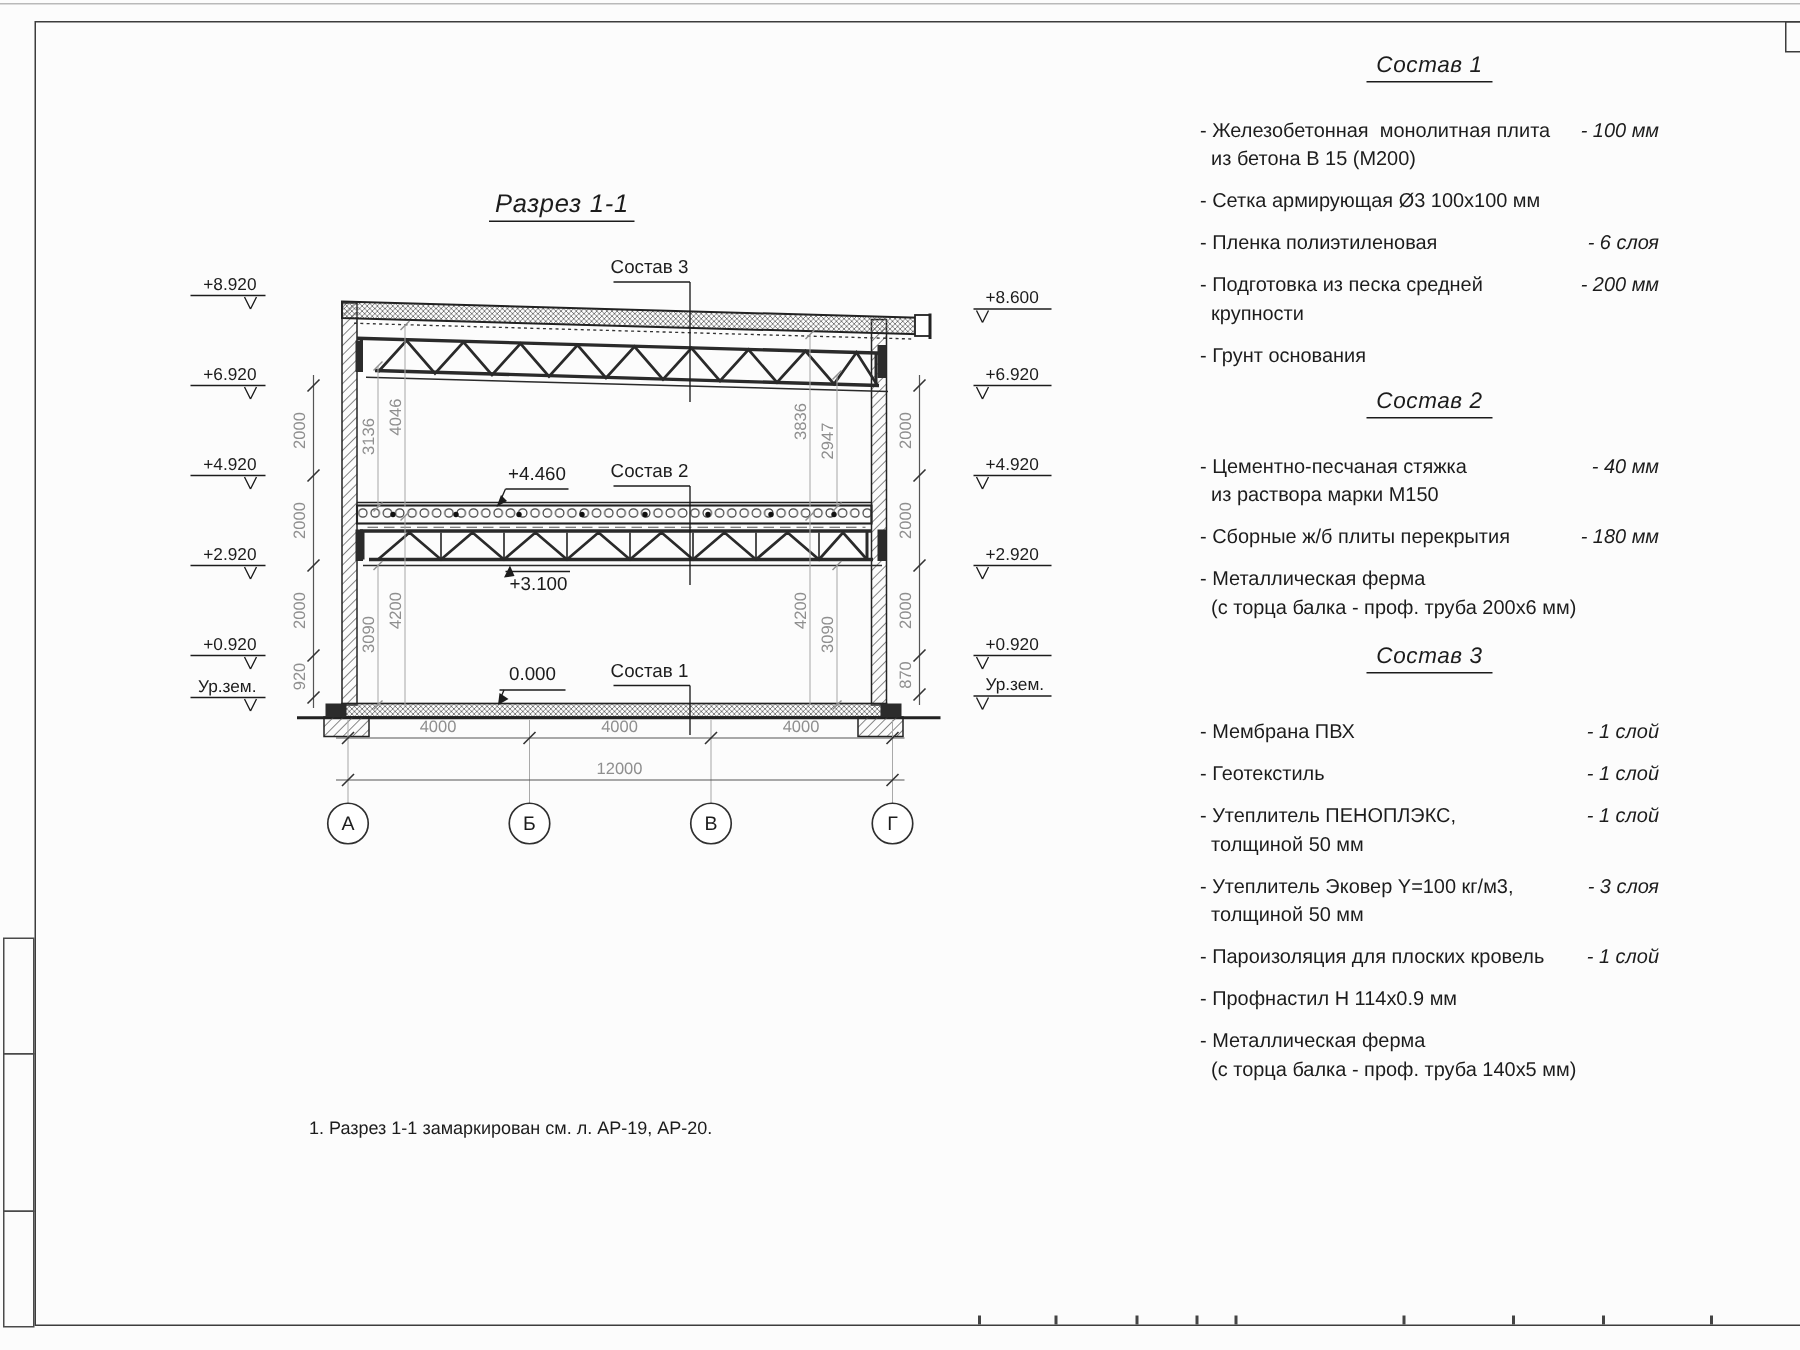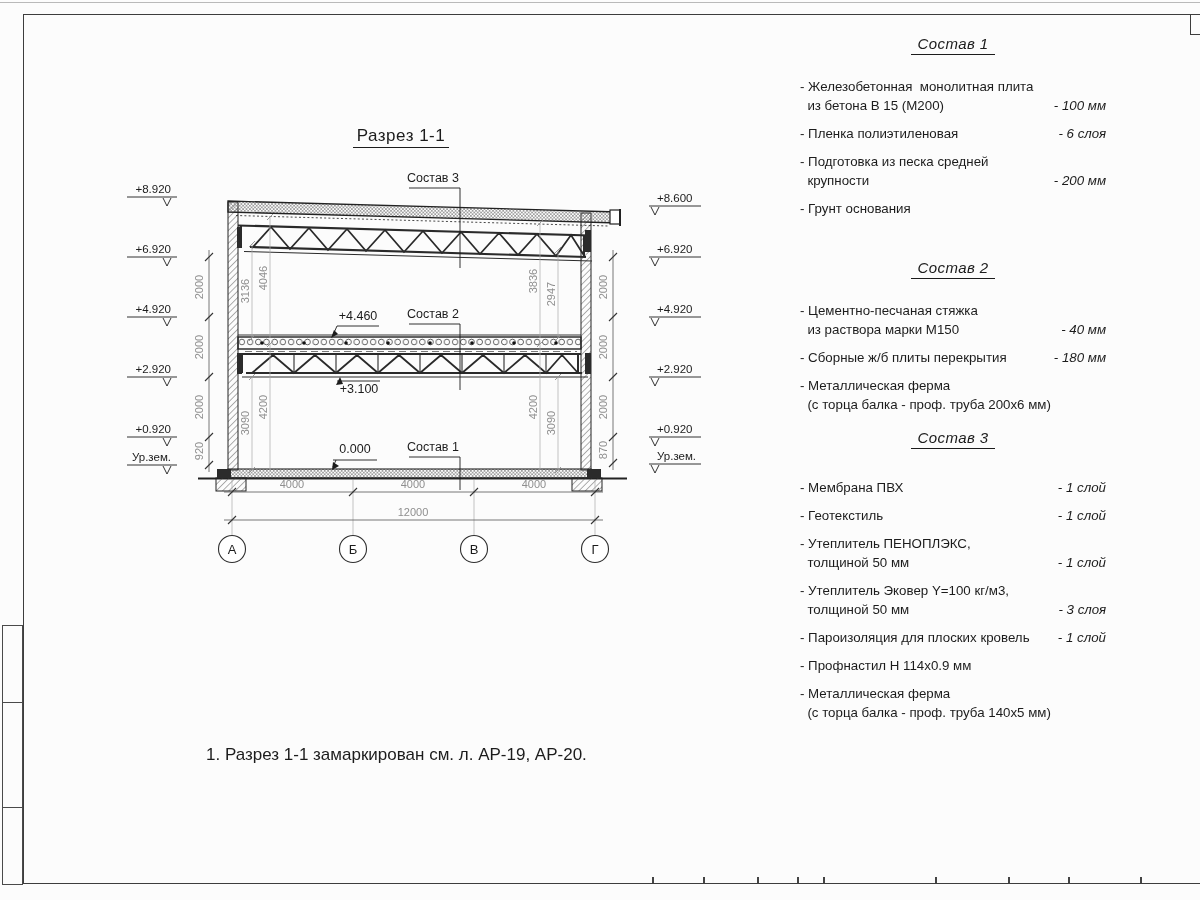--- a/index.html
+++ b/index.html
@@ -10,32 +10,32 @@
     color:#1c1c1c;
   }
   .abs{position:absolute;}
   
   .top-hairline{left:0;top:2px;width:1200px;height:1px;background:#b9b9b9;}
   .frame{left:23px;top:14px;width:1185px;height:870px;border:1.5px solid #3d3d3d;box-sizing:border-box;background:transparent;}
   .corner-box{left:1190px;top:14px;width:16px;height:21px;border:1px solid #3d3d3d;box-sizing:border-box;}
   .side-box{left:2px;width:21px;border:1px solid #4a4a4a;box-sizing:border-box;}
   .tick{width:2px;height:6px;background:#444;top:877px;}
   
-  .sheet-title{left:326px;top:126px;width:150px;text-align:center;font-size:17px;}
+  .sheet-title{left:326px;top:126px;width:150px;font-size:17px;font-style:italic;}
   .sheet-title span{display:inline-block;border-bottom:1.2px solid #1c1c1c;padding:0 4px 1px 4px;letter-spacing:0.5px;}
   
   .spec{left:800px;width:306px;font-size:13.3px;line-height:19px;}
   .spec-head{text-align:center;font-size:15px;font-style:italic;margin-bottom:22px;}
   .spec-head span{display:inline-block;border-bottom:1.1px solid #1c1c1c;padding:0 7px 1px 7px;letter-spacing:0.4px;}
   .spec-head.wide-gap{margin-bottom:29px;}
-  .spec-item{display:flex;align-items:flex-end;margin-bottom:9px;}
+  .spec-item{display:flex;align-items:flex-start;margin-bottom:9px;}
   .spec-item .t{white-space:pre-wrap;}
   .spec-item .v{margin-left:auto;white-space:nowrap;padding-left:6px;font-style:italic;}
   
-  .note{left:206px;top:745px;font-size:17px;}
+  .note{left:206px;top:745px;font-size:12px;}
   
   svg text{font-family:"Liberation Sans", sans-serif;}
   .mk{font-size:11.5px;fill:#1c1c1c;}
   .dim{font-size:11px;fill:#8f8f8f;}
   .co{font-size:12.5px;fill:#1c1c1c;}
   .axl{font-size:13px;fill:#1c1c1c;}
   .thin{stroke:#555;stroke-width:0.8;}
   .gthin{stroke:#a9a9a9;stroke-width:0.7;}
   .sl{stroke:#333;stroke-width:1.1;}
   .gsl{stroke:#8f8f8f;stroke-width:0.9;}
@@ -335,20 +335,24 @@
 </svg>
 
 <div class="abs spec" style="top:34px;">
   <div class="spec-head"><span>Состав 1</span></div>
   <div class="spec-item">
     <div class="t">- Железобетонная  монолитная плита
   из бетона В 15 (М200)</div>
     <div class="v">- 100 мм</div>
   </div>
   <div class="spec-item">
+    <div class="t">- Сетка армирующая Ø3 100х100 мм</div>
+    <div class="v"></div>
+  </div>
+  <div class="spec-item">
     <div class="t">- Пленка полиэтиленовая</div>
     <div class="v">-  6 слоя</div>
   </div>
   <div class="spec-item">
     <div class="t">- Подготовка из песка средней
   крупности</div>
     <div class="v">- 200 мм</div>
   </div>
   <div class="spec-item">
     <div class="t">- Грунт основания</div>

